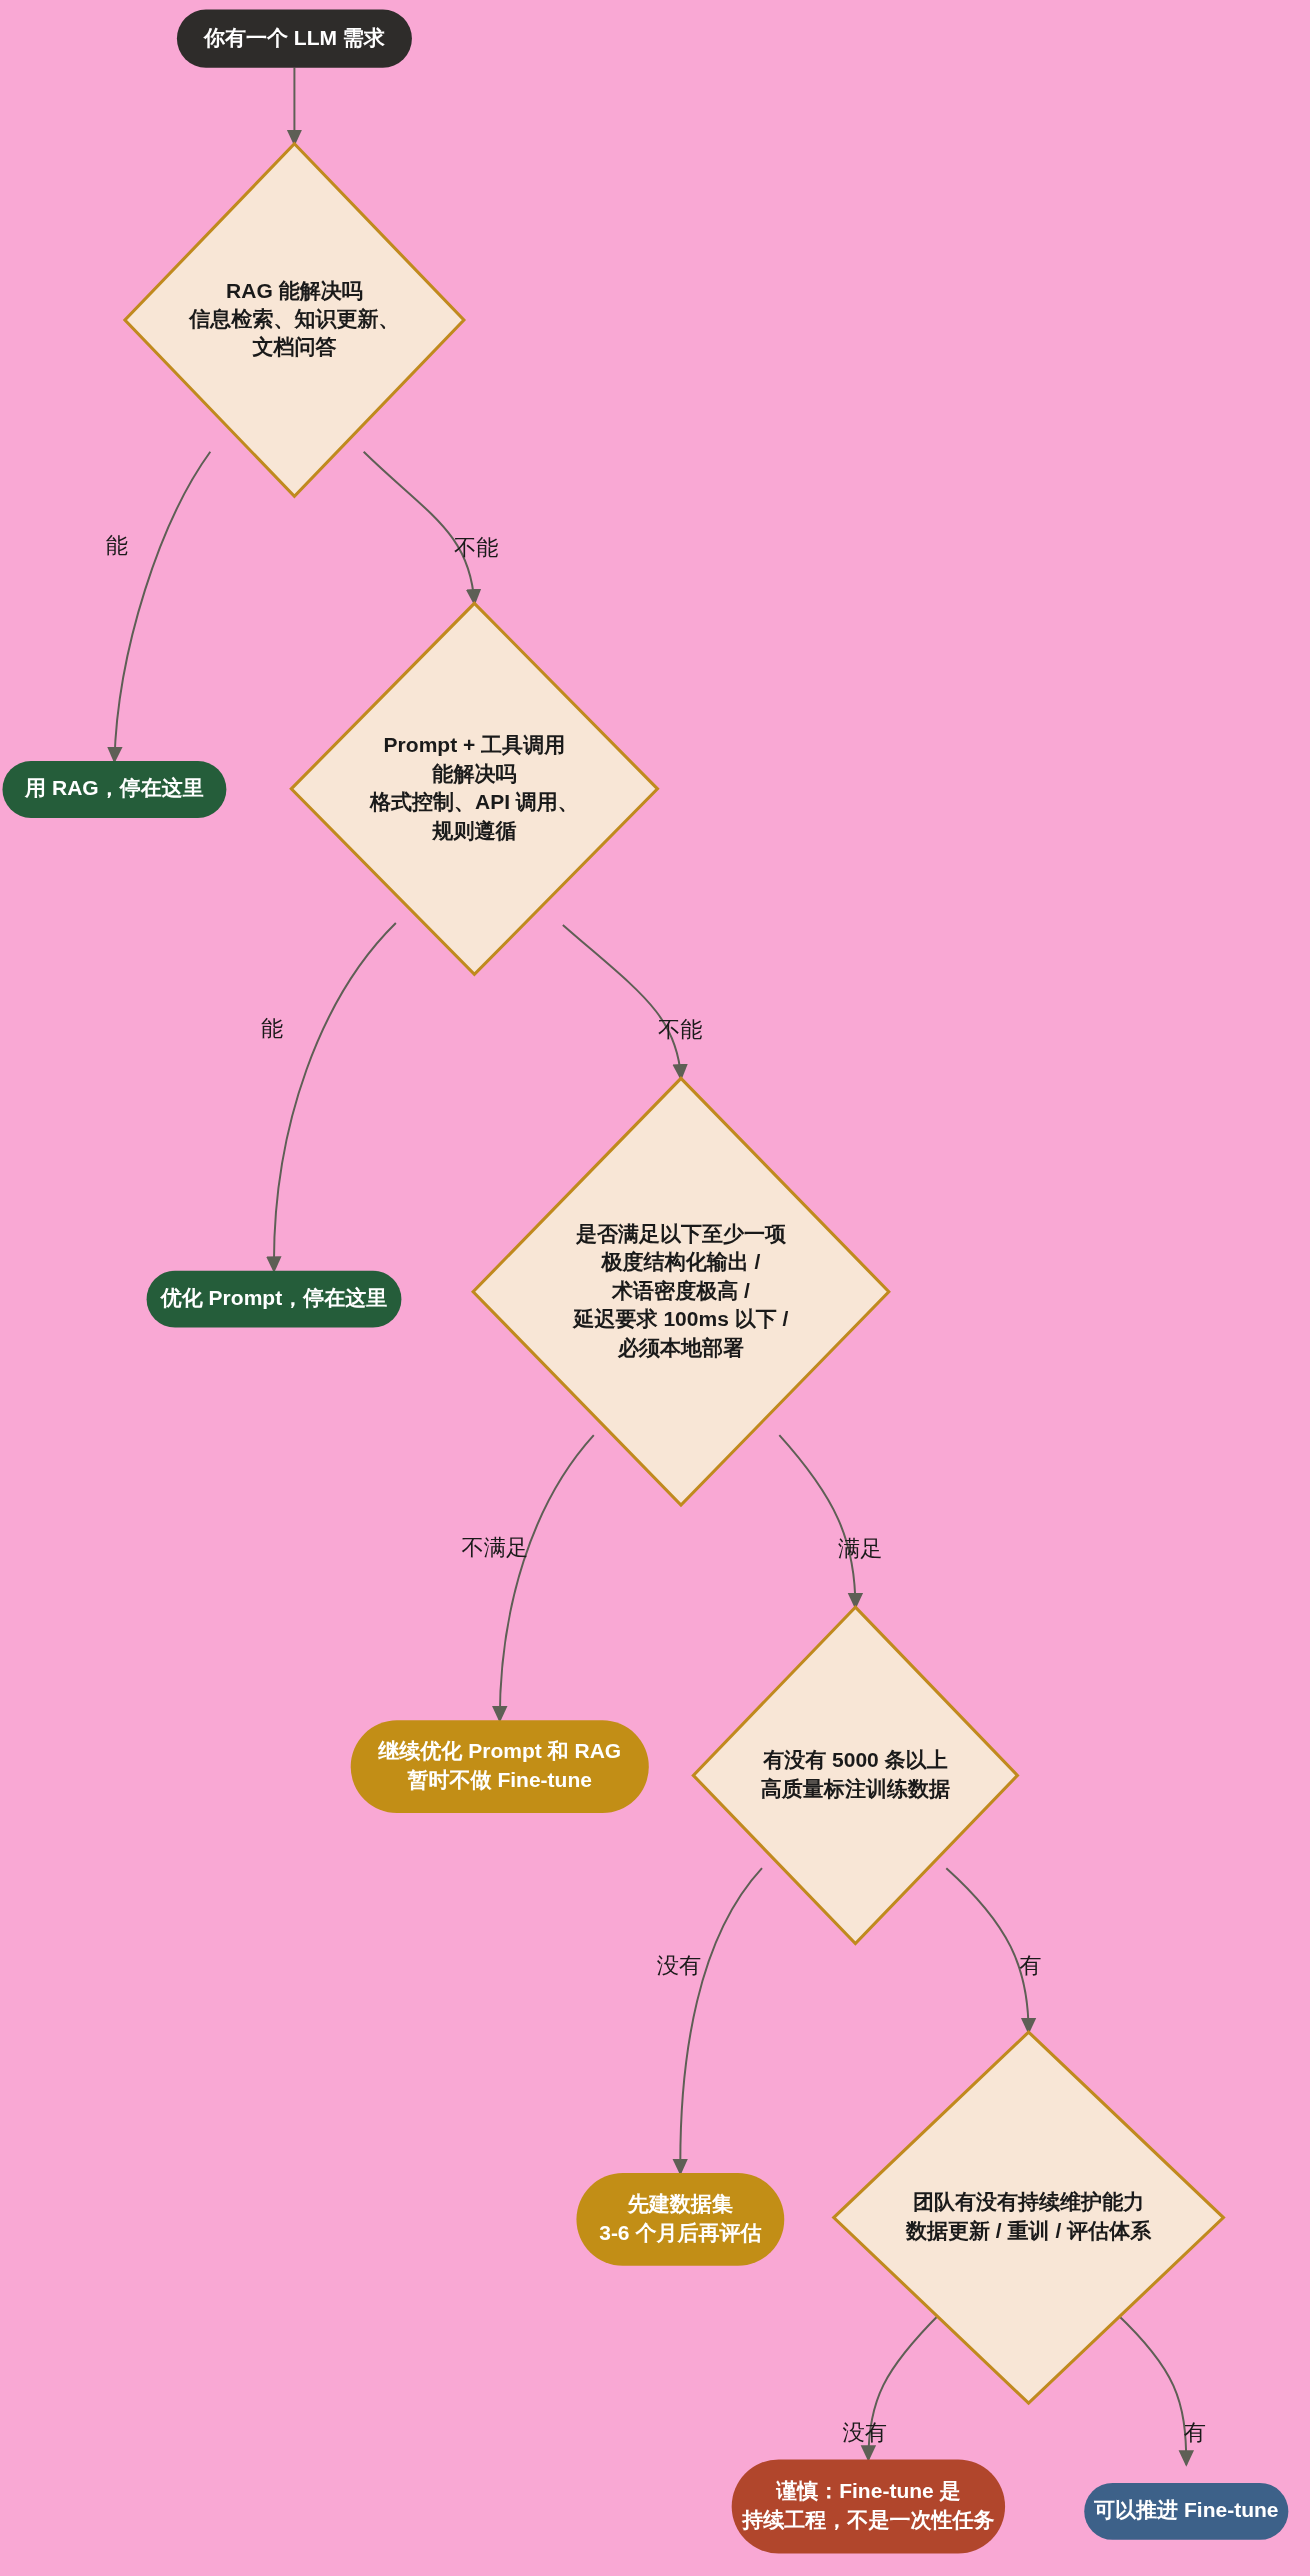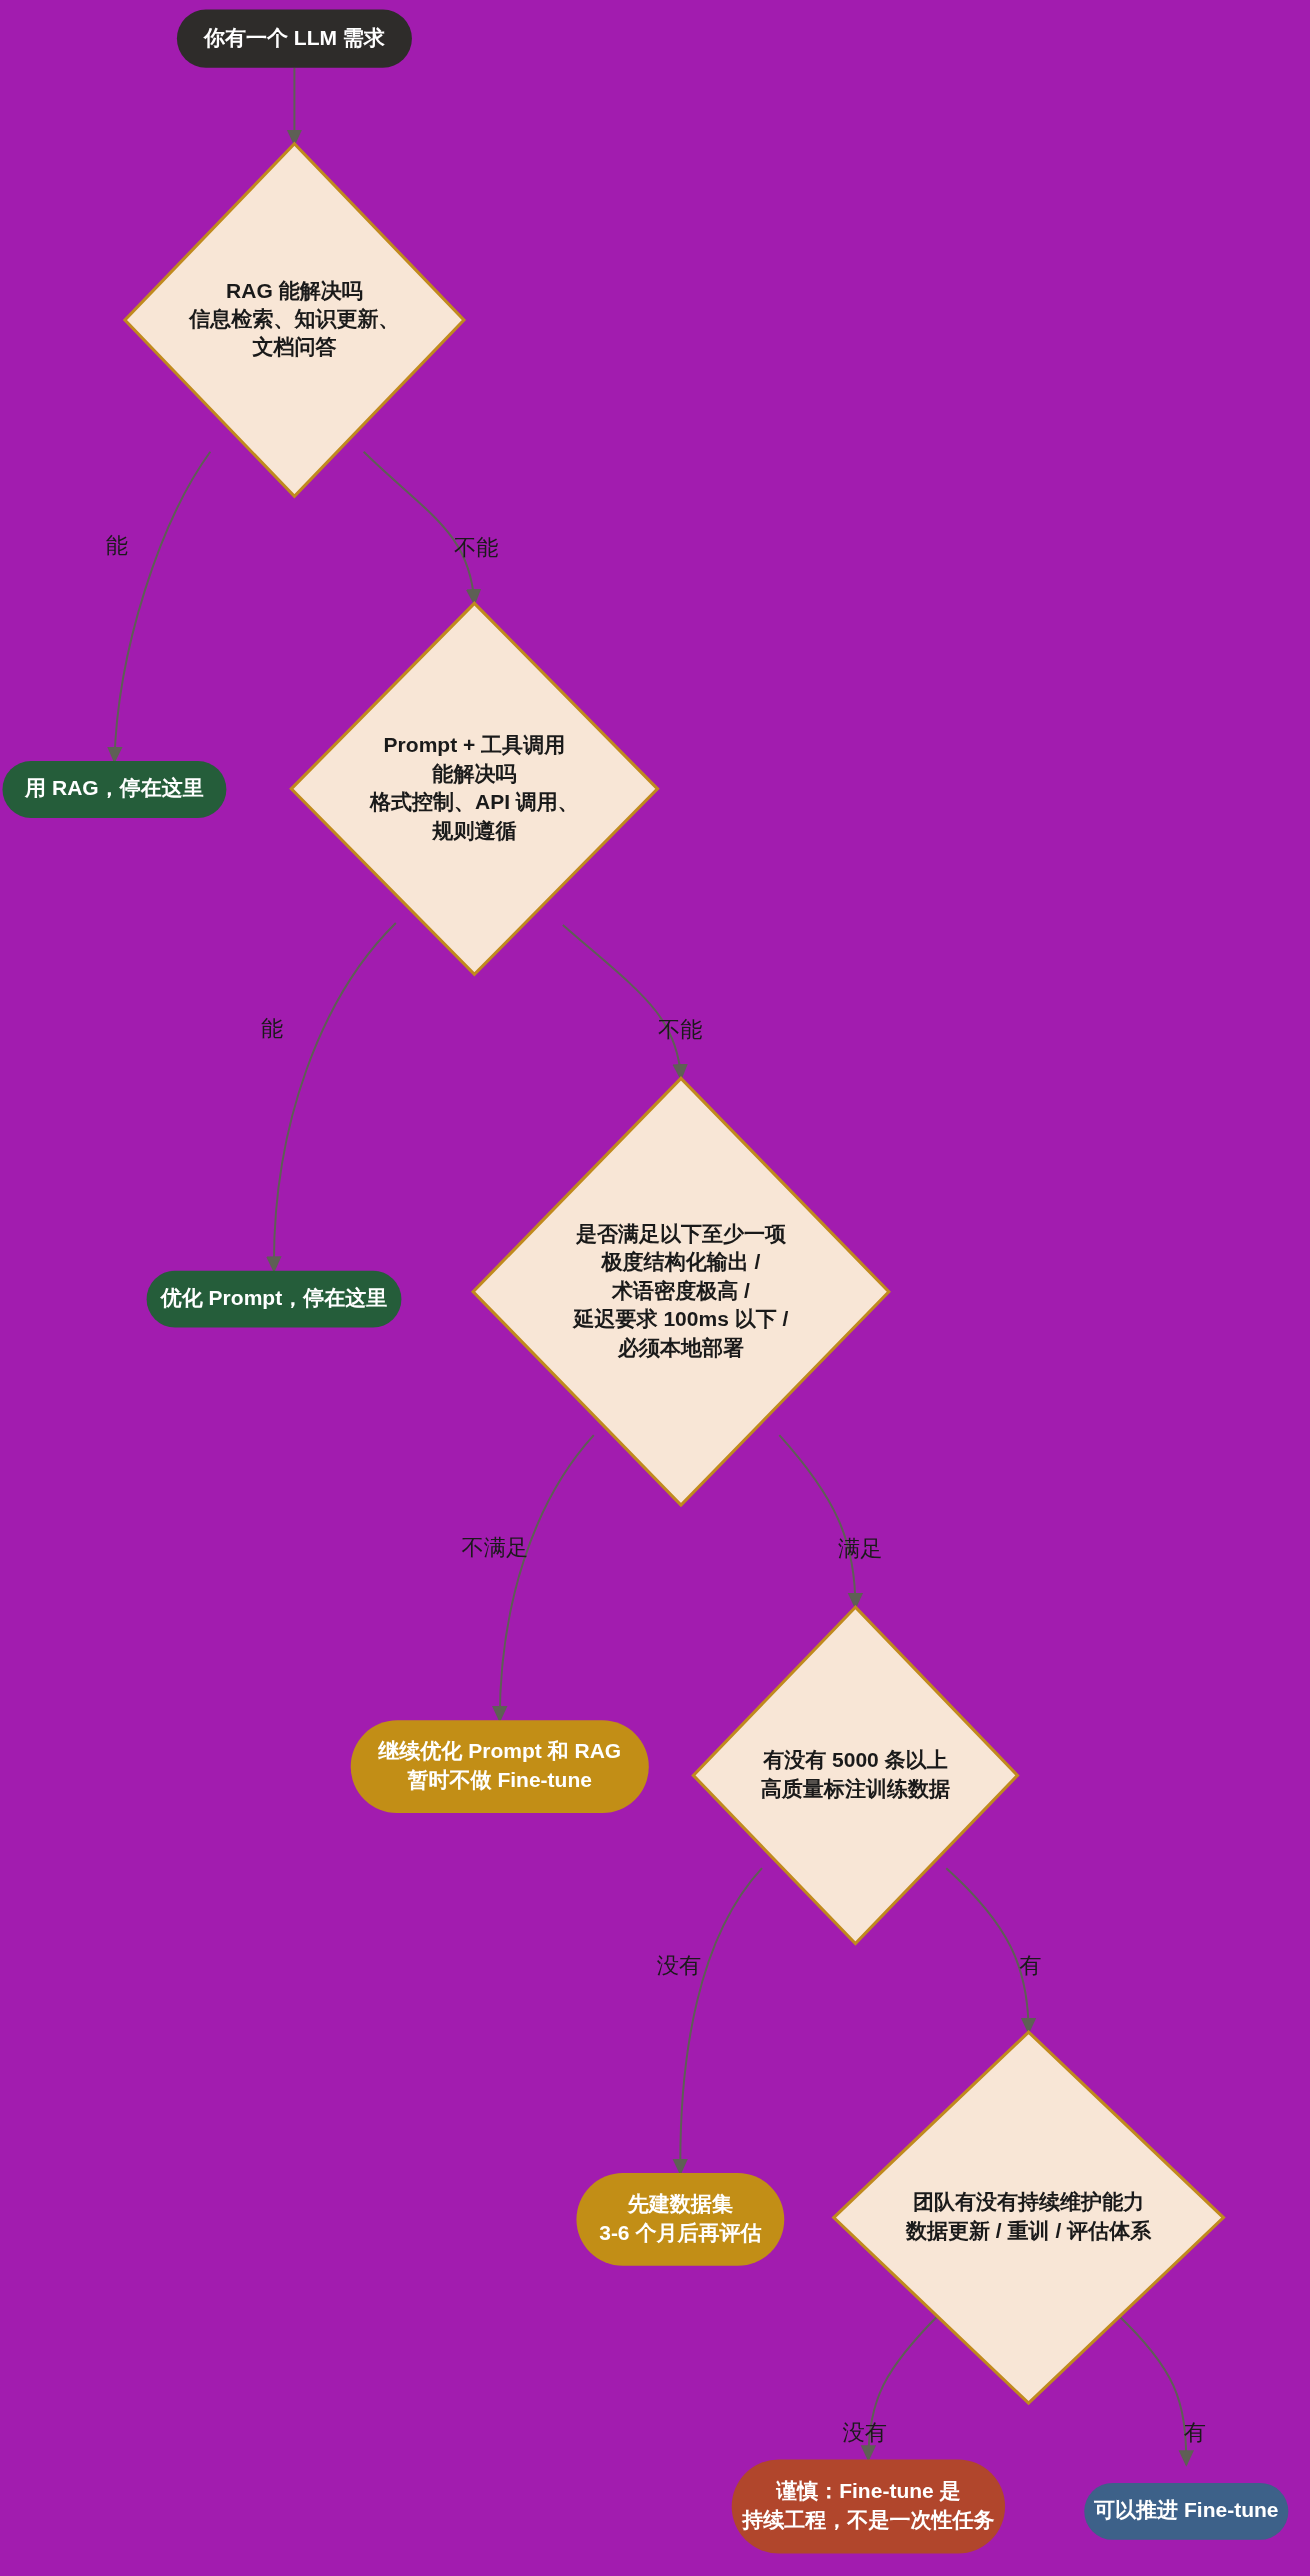--- a/index.html
+++ b/index.html
@@ -10,21 +10,21 @@
   body {
     width: 1310px;
     height: 2576px;
     font-family: "Liberation Sans", "DejaVu Sans", sans-serif;
     overflow: hidden;
   }
   #flow-root {
     position: relative;
     width: 1310px;
     height: 2576px;
-    background: #a21caf;
+    background: #f9a8d4;
   }
   svg#flow-canvas {
     position: absolute;
     left: 0;
     top: 0;
     width: 1310px;
     height: 2576px;
     display: block;
   }
   .edge-path {

